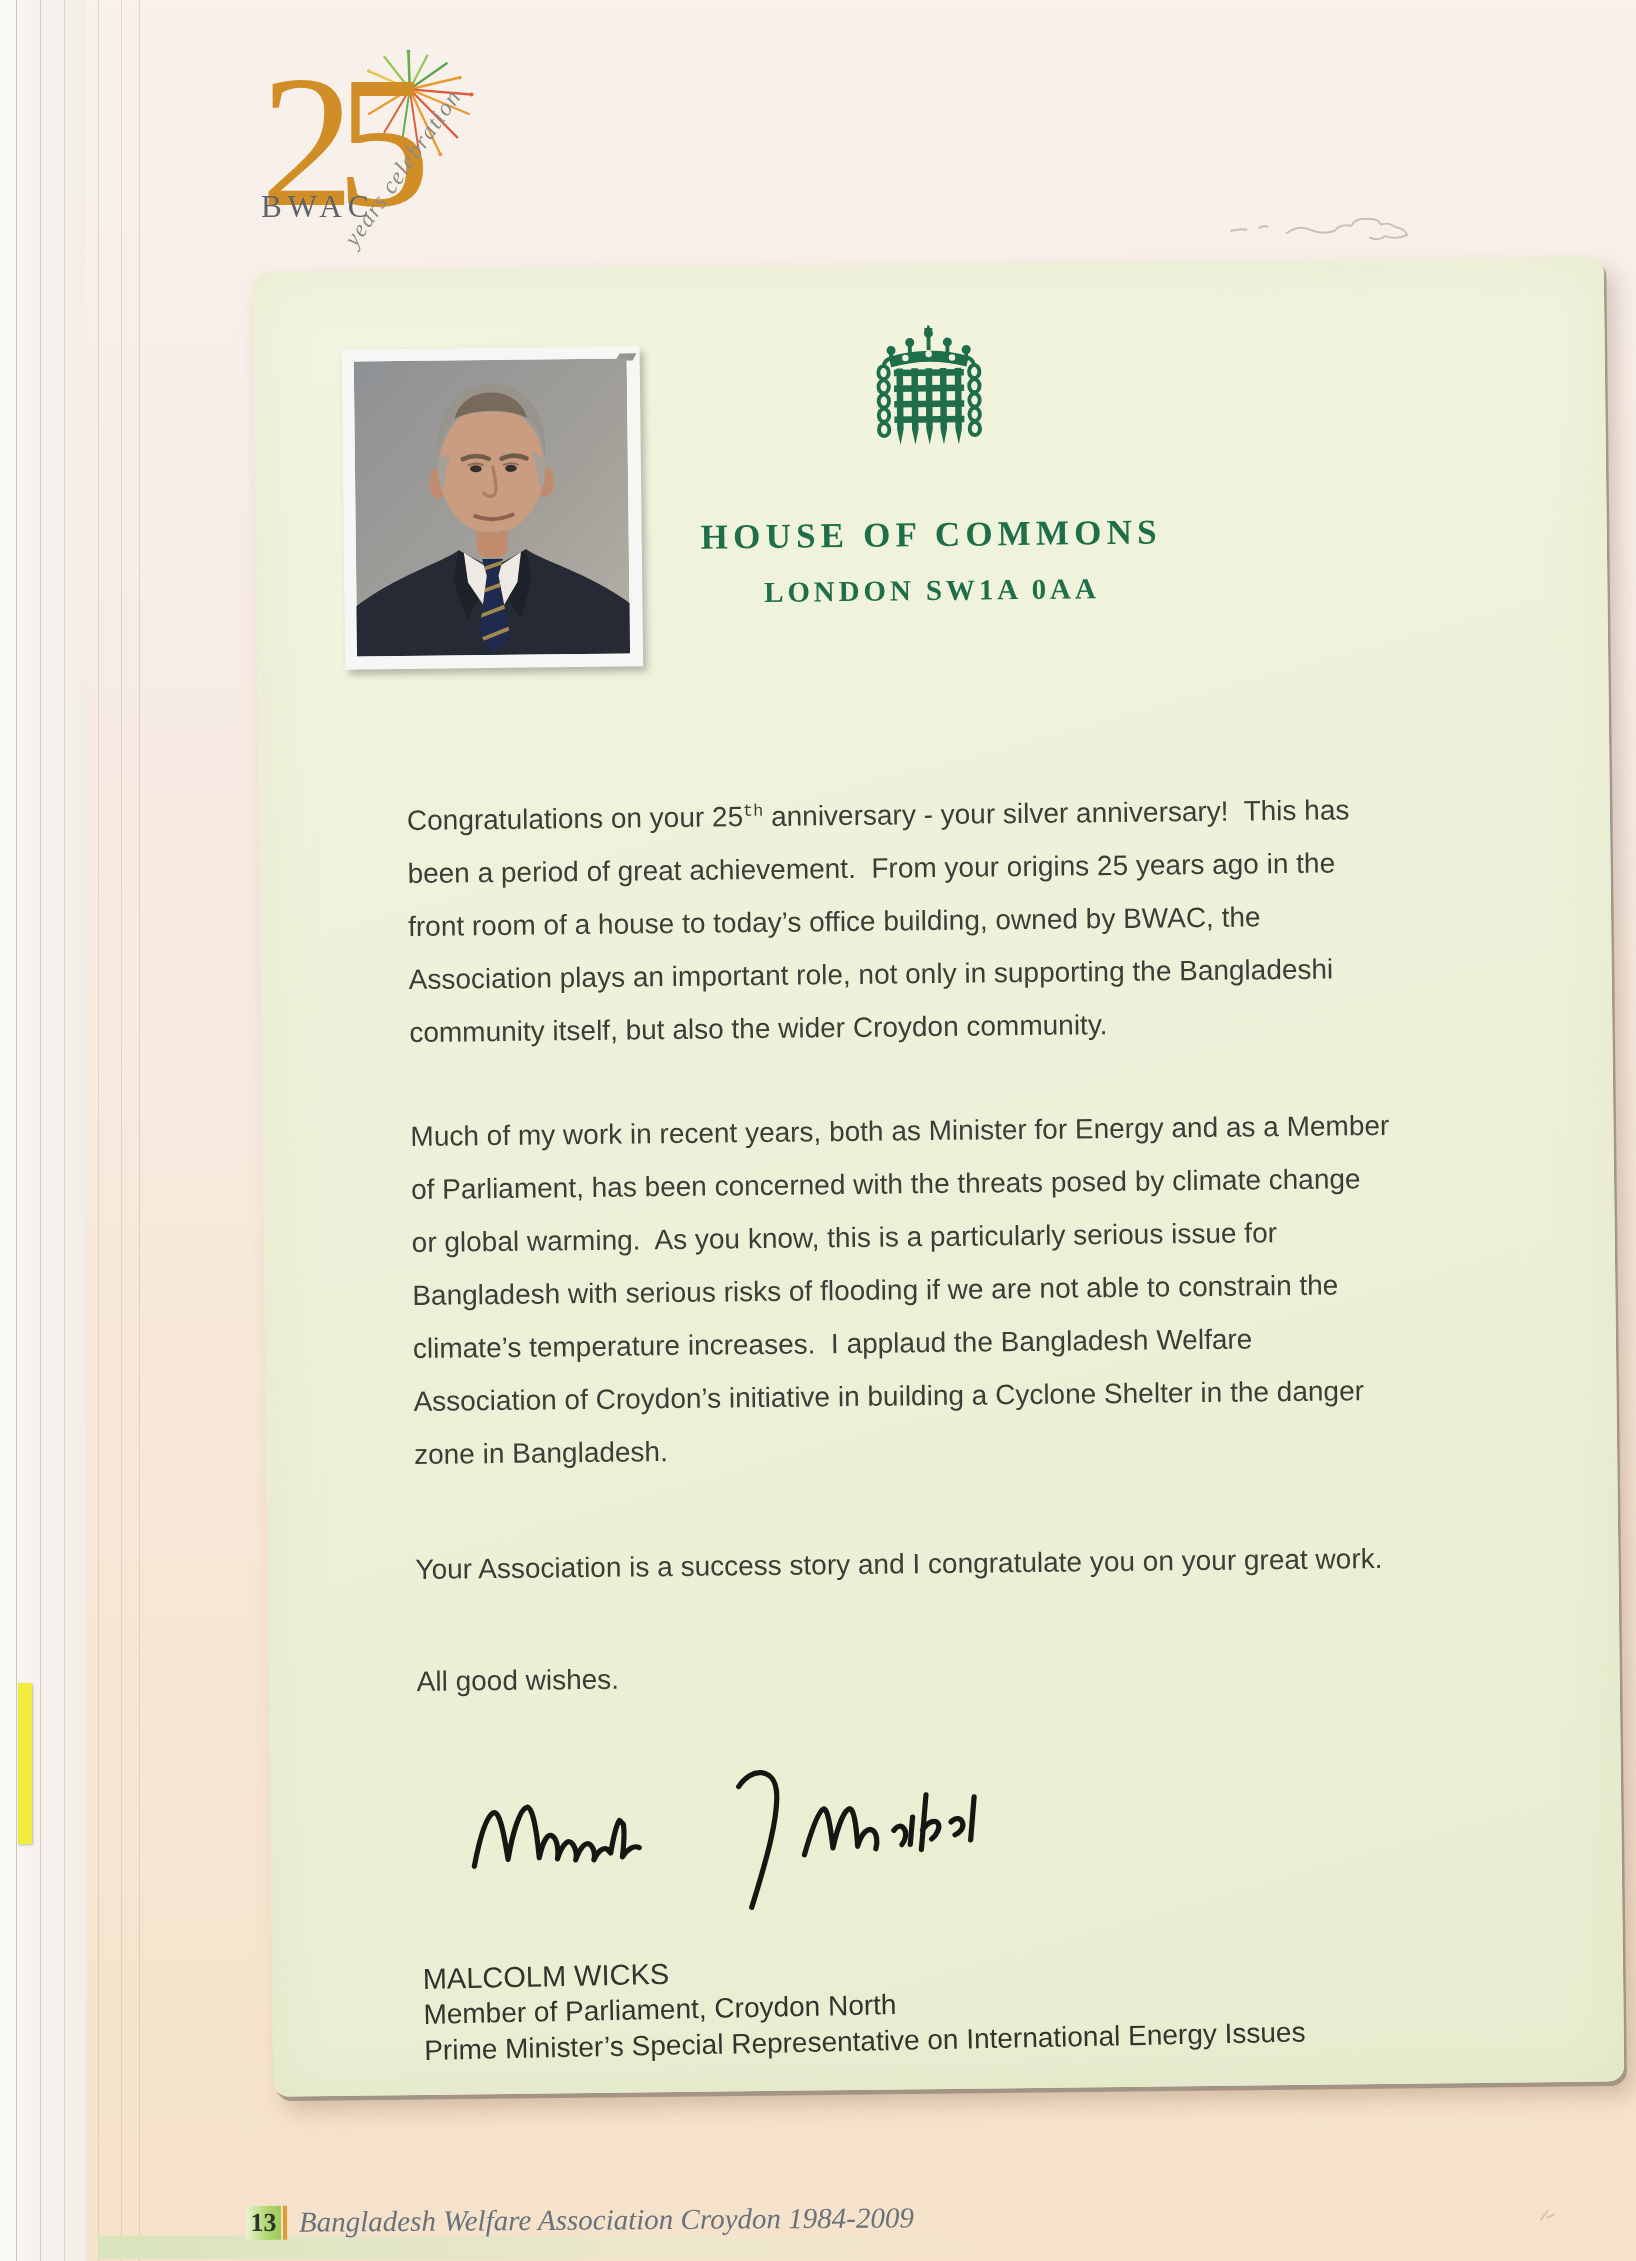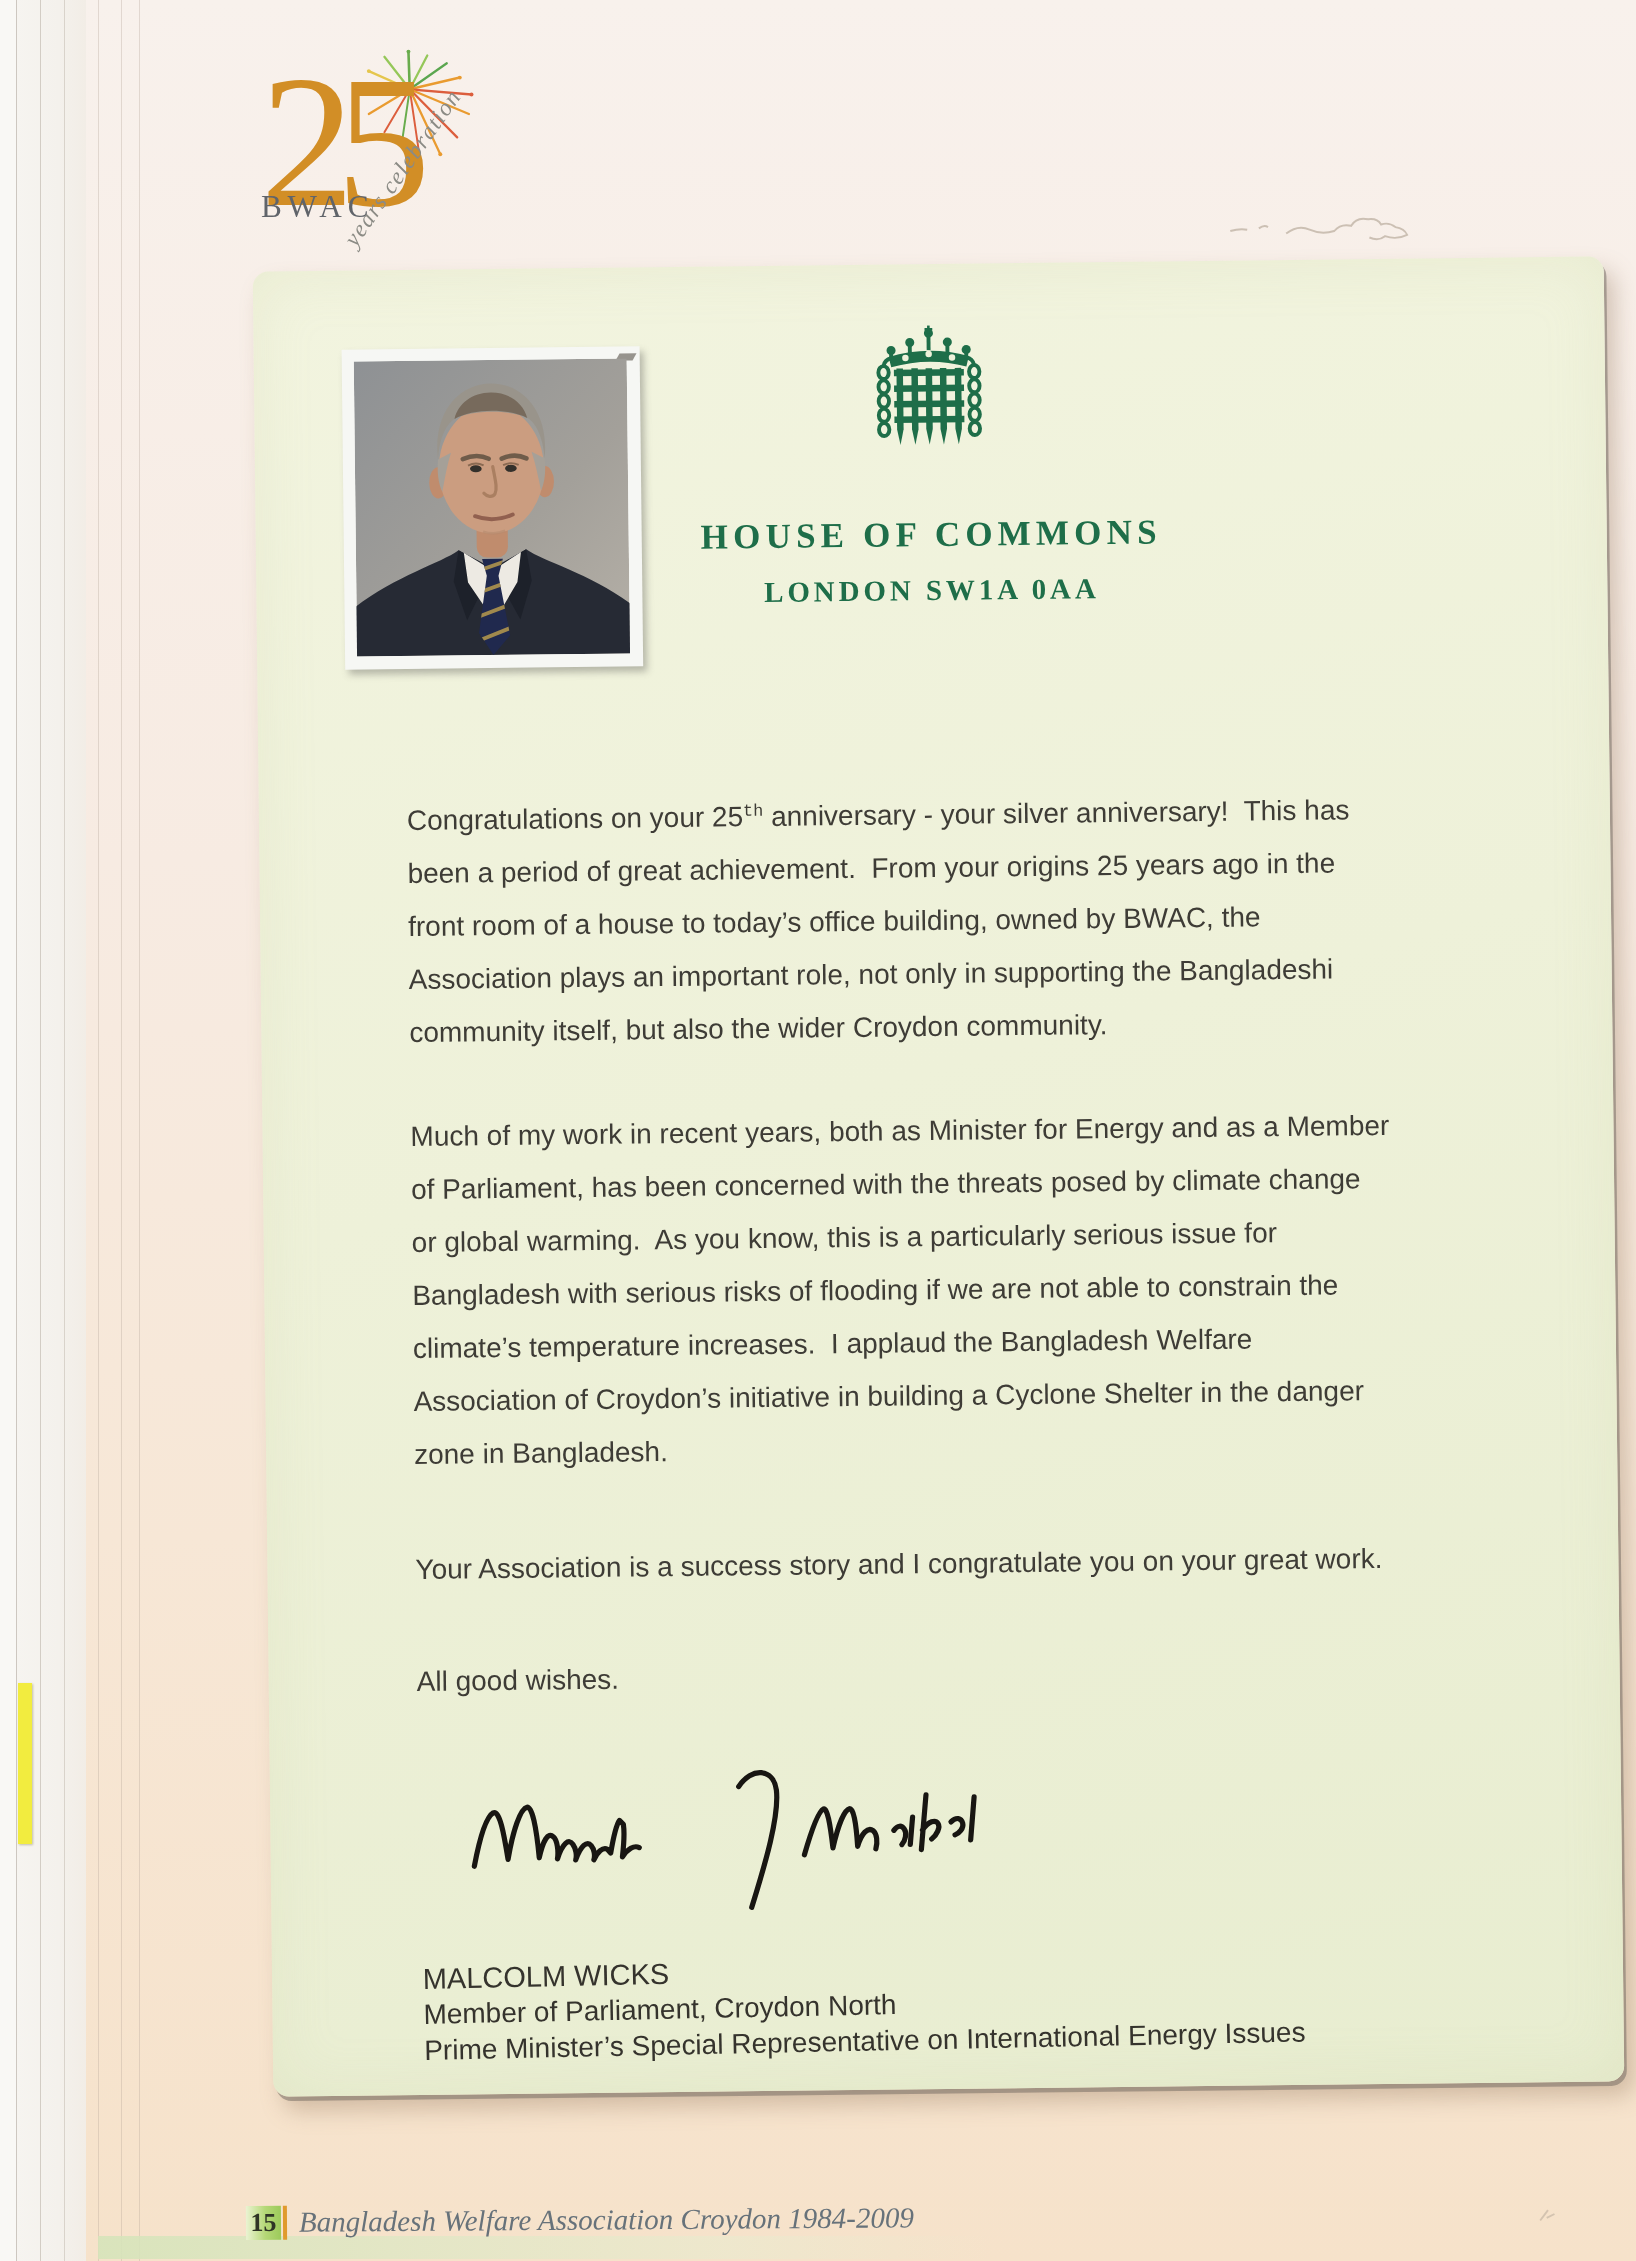--- a/index.html
+++ b/index.html
@@ -288,20 +288,20 @@
     <div class="sign-block">
       <span class="sign-name">MALCOLM WICKS</span>
       <span class="sign-title">Member of Parliament, Croydon North</span>
       <span class="sign-title">Prime Minister’s Special Representative on International Energy Issues</span>
     </div>
 
   </div>
 
   <div class="footer-row">
     <div class="page-num-box">
-      <span>15</span>
+      <span>13</span>
     </div>
     <div class="footer-rule"></div>
     <div class="footer-title">Bangladesh Welfare Association Croydon 1984-2009</div>
   </div>
 
 </div>
 
 
 </body></html>

